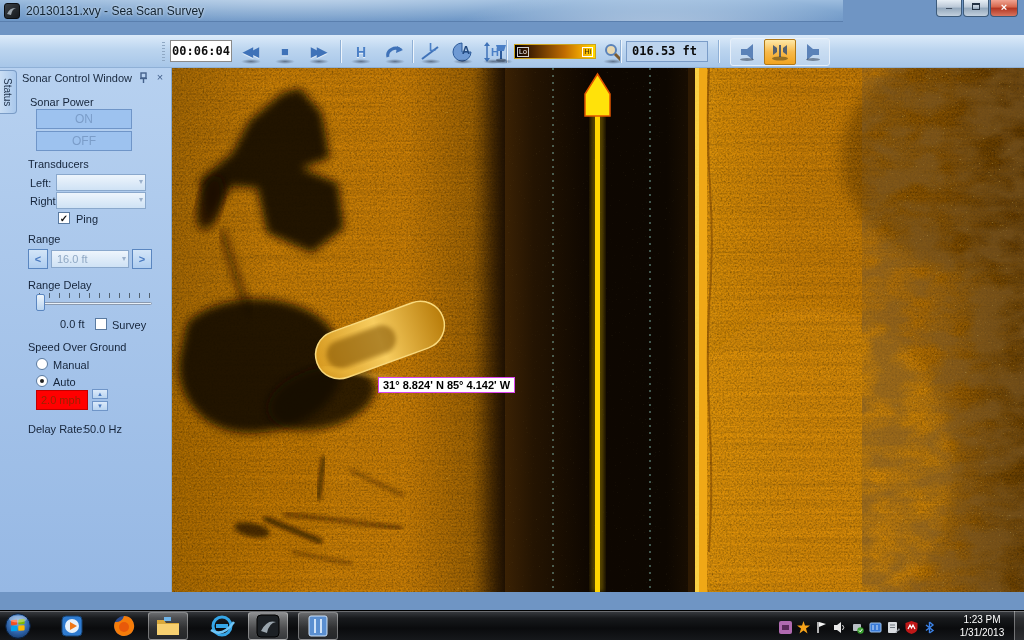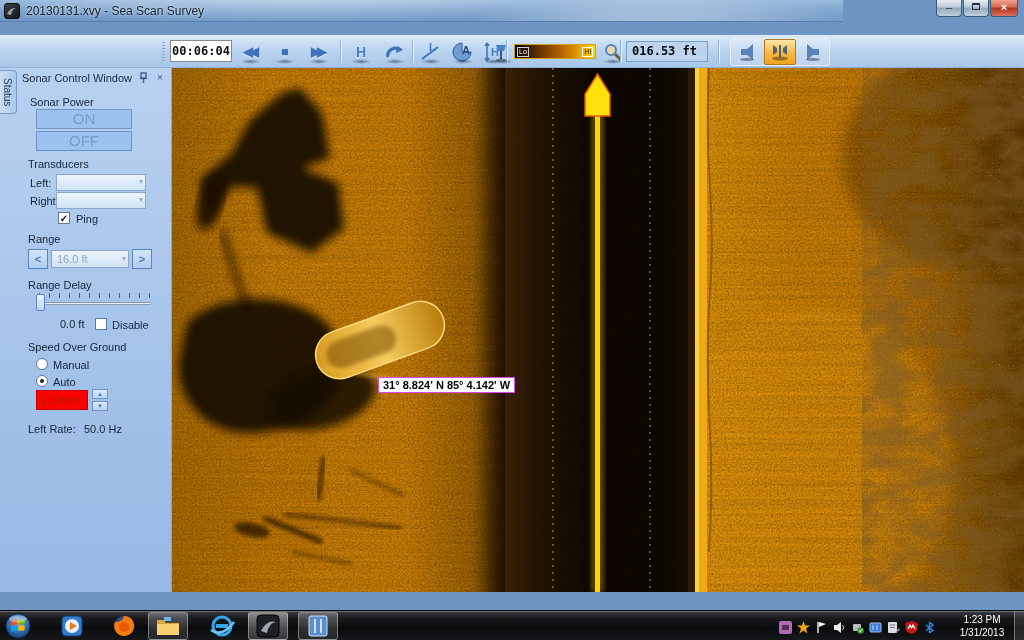--- a/index.html
+++ b/index.html
@@ -73,21 +73,21 @@
     background:linear-gradient(180deg,#b7d1f0 0%,#a3c2e9 60%,#96b8e4 100%);
     border-right:1px solid #87a8cf;font-size:11px;color:#15243a;}
   .statustab{left:0;top:2px;width:17px;height:44px;border:1px solid #7a9cc6;border-left:none;
     border-radius:0 4px 4px 0;background:linear-gradient(90deg,#cadef4,#a9c8ec);
     writing-mode:vertical-lr;text-align:center;font-size:10px;color:#22344c;line-height:15px;}
   .paneltitle{left:22px;top:4px;font-size:11px;color:#18283e;}
   .pinbtn{left:138px;top:4px;width:12px;height:12px;}
   .closebtn2{left:154px;top:3px;width:12px;height:12px;color:#44618c;font-size:11px;line-height:12px;text-align:center;}
   .sblabel{color:#15243a;}
   .bigbtn{left:36px;width:96px;height:20px;border:1px solid #6f95c8;background:#9dc2ef;
-    color:#7b9dc9;text-align:center;line-height:18px;font-size:15px;}
+    color:#7b9dc9;text-align:center;line-height:18px;font-size:12px;}
   .combo{background:linear-gradient(180deg,#eef5fc,#cfe2f5);border:1px solid #8aa8cc;height:17px;}
   .combo .arr{position:absolute;right:2px;top:2px;font-size:8px;color:#9ab0cc;}
   .combotext{position:absolute;left:5px;top:2px;font-size:11px;color:#8fa8c4;}
   .checkbox{width:12px;height:12px;background:#fff;border:1px solid #5a7aa0;font-size:10px;
     line-height:11px;text-align:center;color:#111;font-weight:bold;}
   .radio{width:12px;height:12px;border-radius:50%;background:#fff;border:1px solid #5a7aa0;}
   .radio .dot{position:absolute;left:3px;top:3px;width:4px;height:4px;border-radius:50%;background:#222;}
   .smallbtn{width:20px;height:20px;border:1px solid #5a86c0;background:linear-gradient(180deg,#d3e5f8,#aecdf0);
     color:#4a7ac0;text-align:center;line-height:18px;font-size:11px;font-weight:bold;}
   .ticks{left:39px;top:225px;width:112px;height:5px;
@@ -295,35 +295,35 @@
         <span class="arr" style="top:3px;">▾</span>
       </div>
       <div class="abs smallbtn" style="left:132px;top:181px;">&gt;</div>
 
       <div class="abs sblabel" style="left:28px;top:211px;">Range Delay</div>
       <div class="abs ticks"></div>
       <div class="abs slidertrack"></div>
       <div class="abs sliderthumb"></div>
       <div class="abs sblabel" style="left:60px;top:250px;">0.0 ft</div>
       <div class="abs checkbox" style="left:95px;top:250px;"></div>
-      <div class="abs sblabel" style="left:112px;top:251px;">Disable</div>
+      <div class="abs sblabel" style="left:112px;top:251px;">Survey</div>
 
       <div class="abs sblabel" style="left:28px;top:273px;">Speed Over Ground</div>
       <div class="abs radio" style="left:36px;top:290px;"></div>
       <div class="abs sblabel" style="left:53px;top:291px;">Manual</div>
       <div class="abs radio" style="left:36px;top:307px;">
           <span class="dot"></span>
         </div>
       <div class="abs sblabel" style="left:53px;top:308px;">Auto</div>
 
       <div class="abs speedfield">2.0 mph</div>
       <div class="abs spinbtn" style="top:321px;">▲</div>
       <div class="abs spinbtn" style="top:333px;">▼</div>
 
-      <div class="abs sblabel" style="left:28px;top:355px;">Left Rate:</div>
+      <div class="abs sblabel" style="left:28px;top:355px;">Delay Rate:</div>
       <div class="abs sblabel" style="left:84px;top:355px;">50.0 Hz</div>
     </div>
 
     <div class="abs sonarview">
       <svg width="852" height="524" viewBox="0 0 852 524">
         <defs>
           <linearGradient id="gPort" x1="0" y1="0" x2="1" y2="0">
             <stop offset="0" stop-color="#a86a05"></stop>
               <stop offset="0.3" stop-color="#c97f07"></stop>
             <stop offset="0.7" stop-color="#cc8007"></stop>

